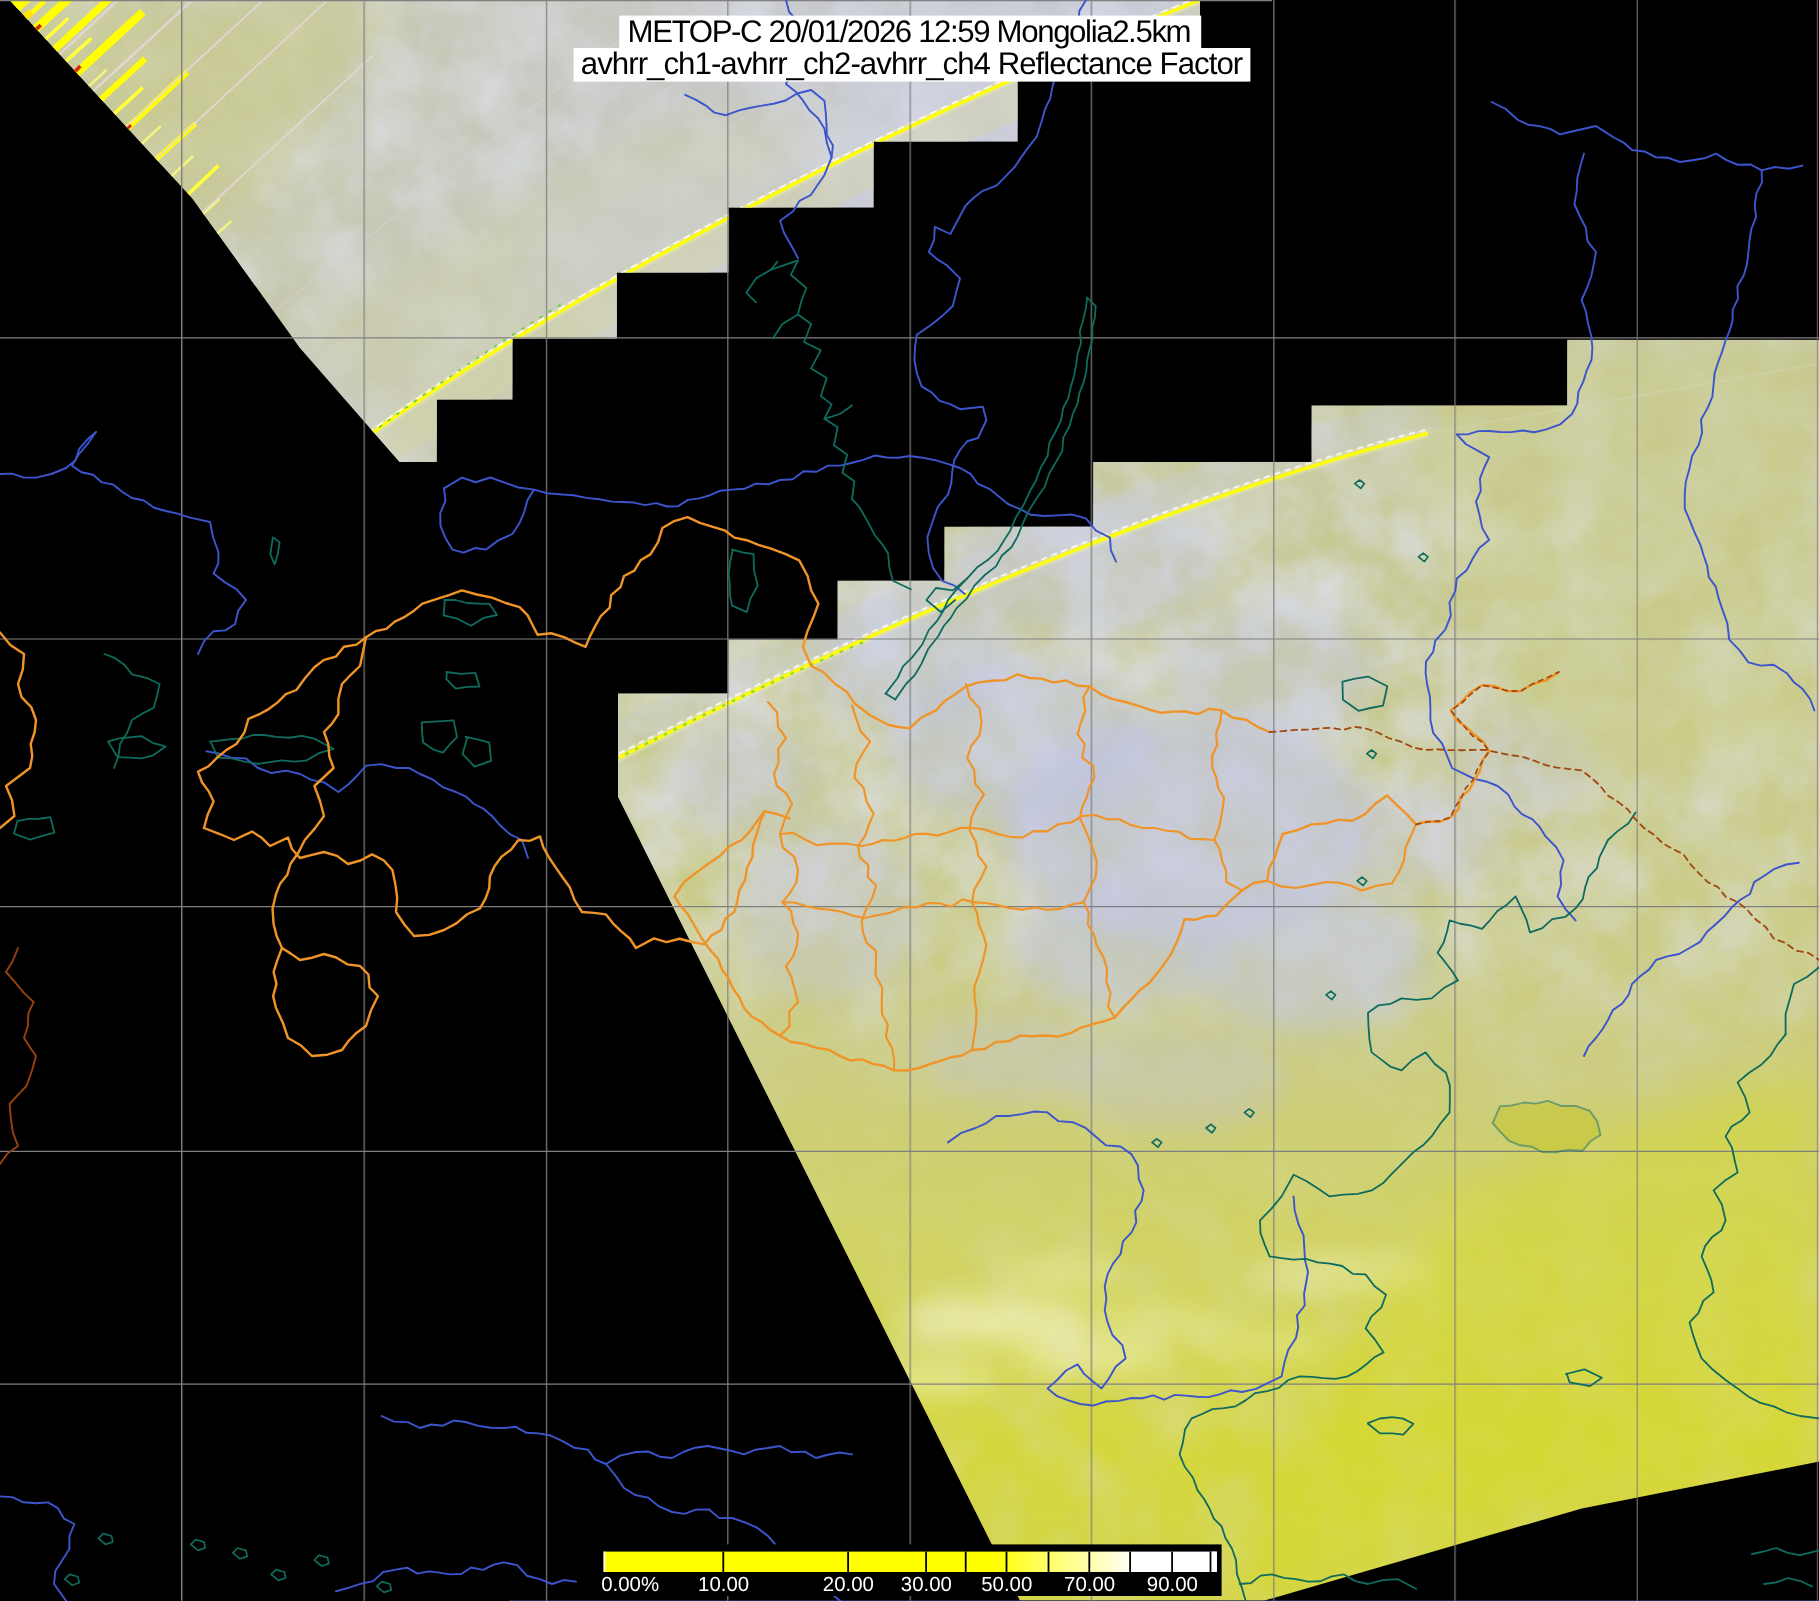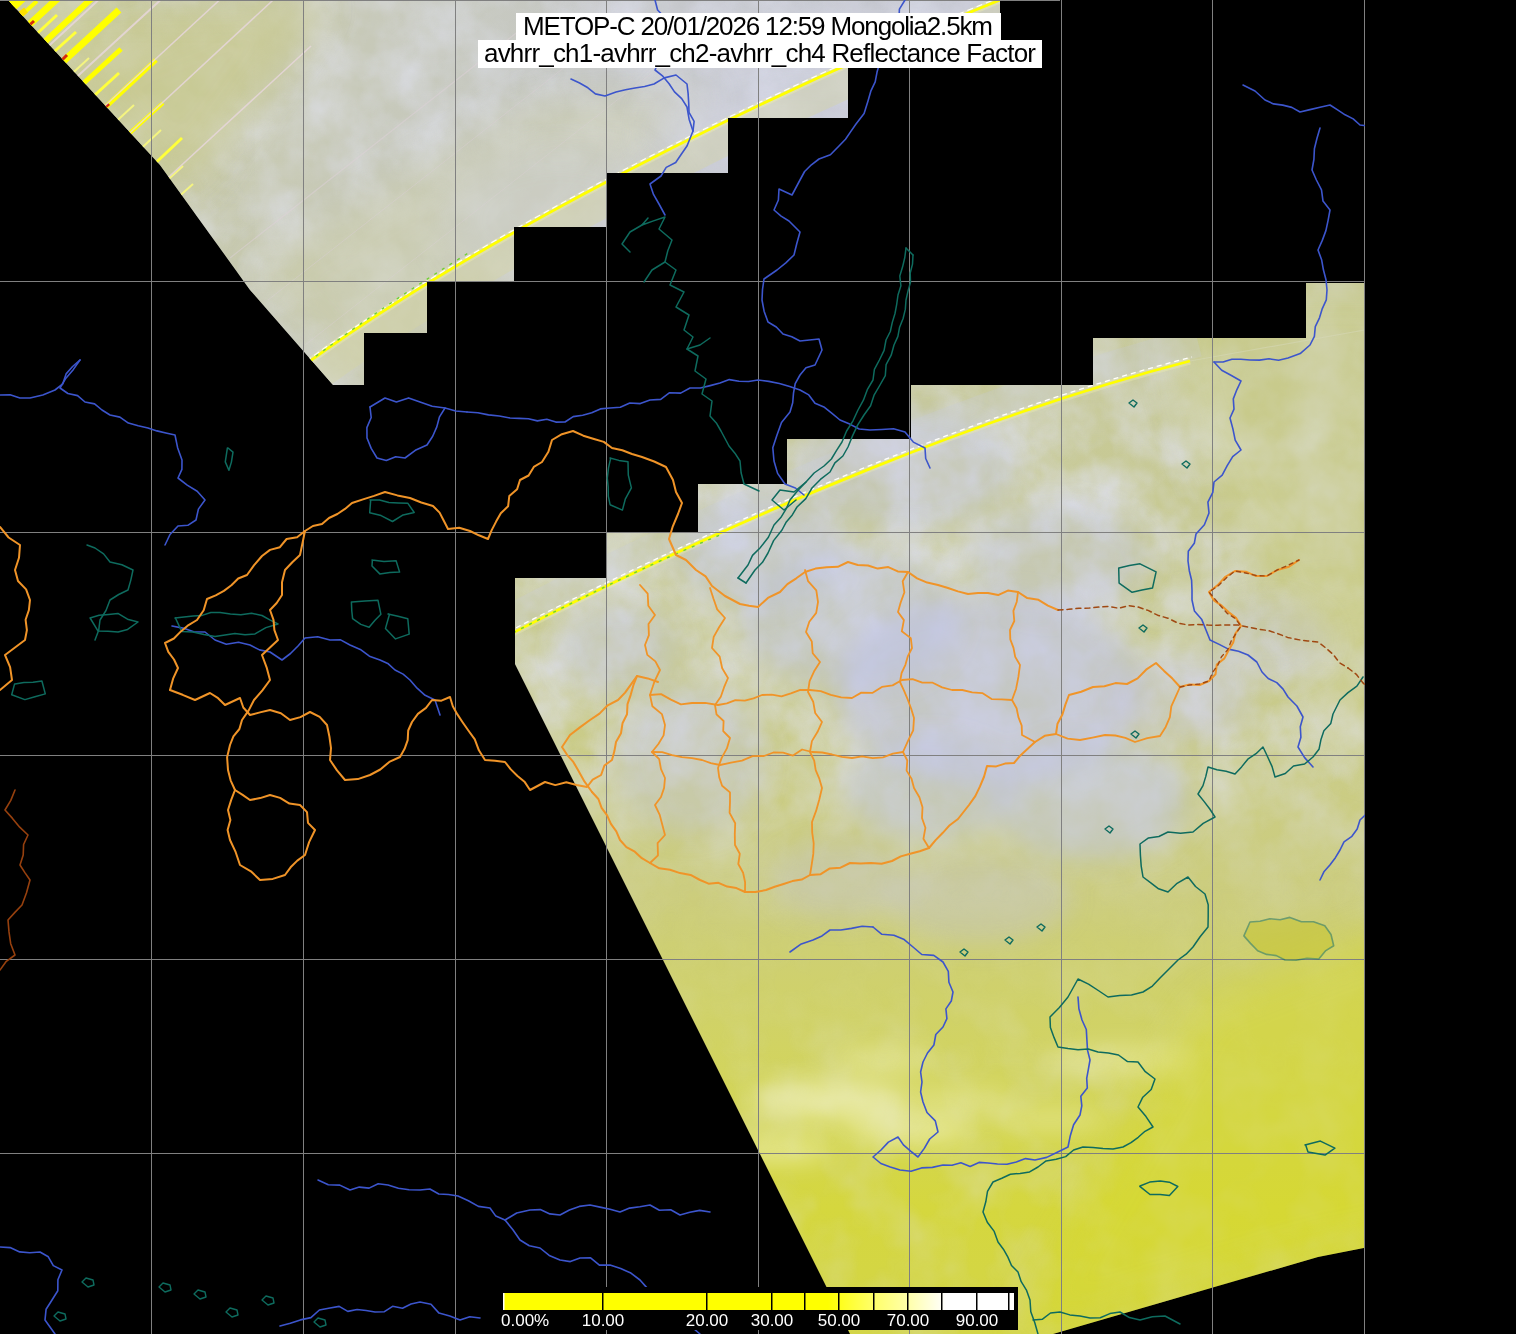--- a/index.html
+++ b/index.html
@@ -1,16 +1,16 @@
 <!DOCTYPE html>
 <html><head>
 <meta charset="utf-8">
 <style>
   html,body{margin:0;padding:0;background:#000;}
-  #wrap{position:relative;width:1365px;height:1334px;overflow:hidden;background:#3b82f6;
+  #wrap{position:relative;width:1516px;height:1334px;overflow:hidden;background:#3b82f6;
         font-family:"Liberation Sans", sans-serif;text-align:center;}
   svg{display:block}
 </style>
 </head>
 <body>
 <div id="wrap">
 <svg width="1516" height="1334" viewBox="0 0 1516 1334">
 <defs>
   <clipPath id="sw1">
     <polygon points="8,0 160,165 250,290 333,385 364,385 364,333 427,333 427,282 514,282 514,227 607,227 607,173 728,173 728,118 848,118 848,66 1000,66 1000,0"></polygon>

